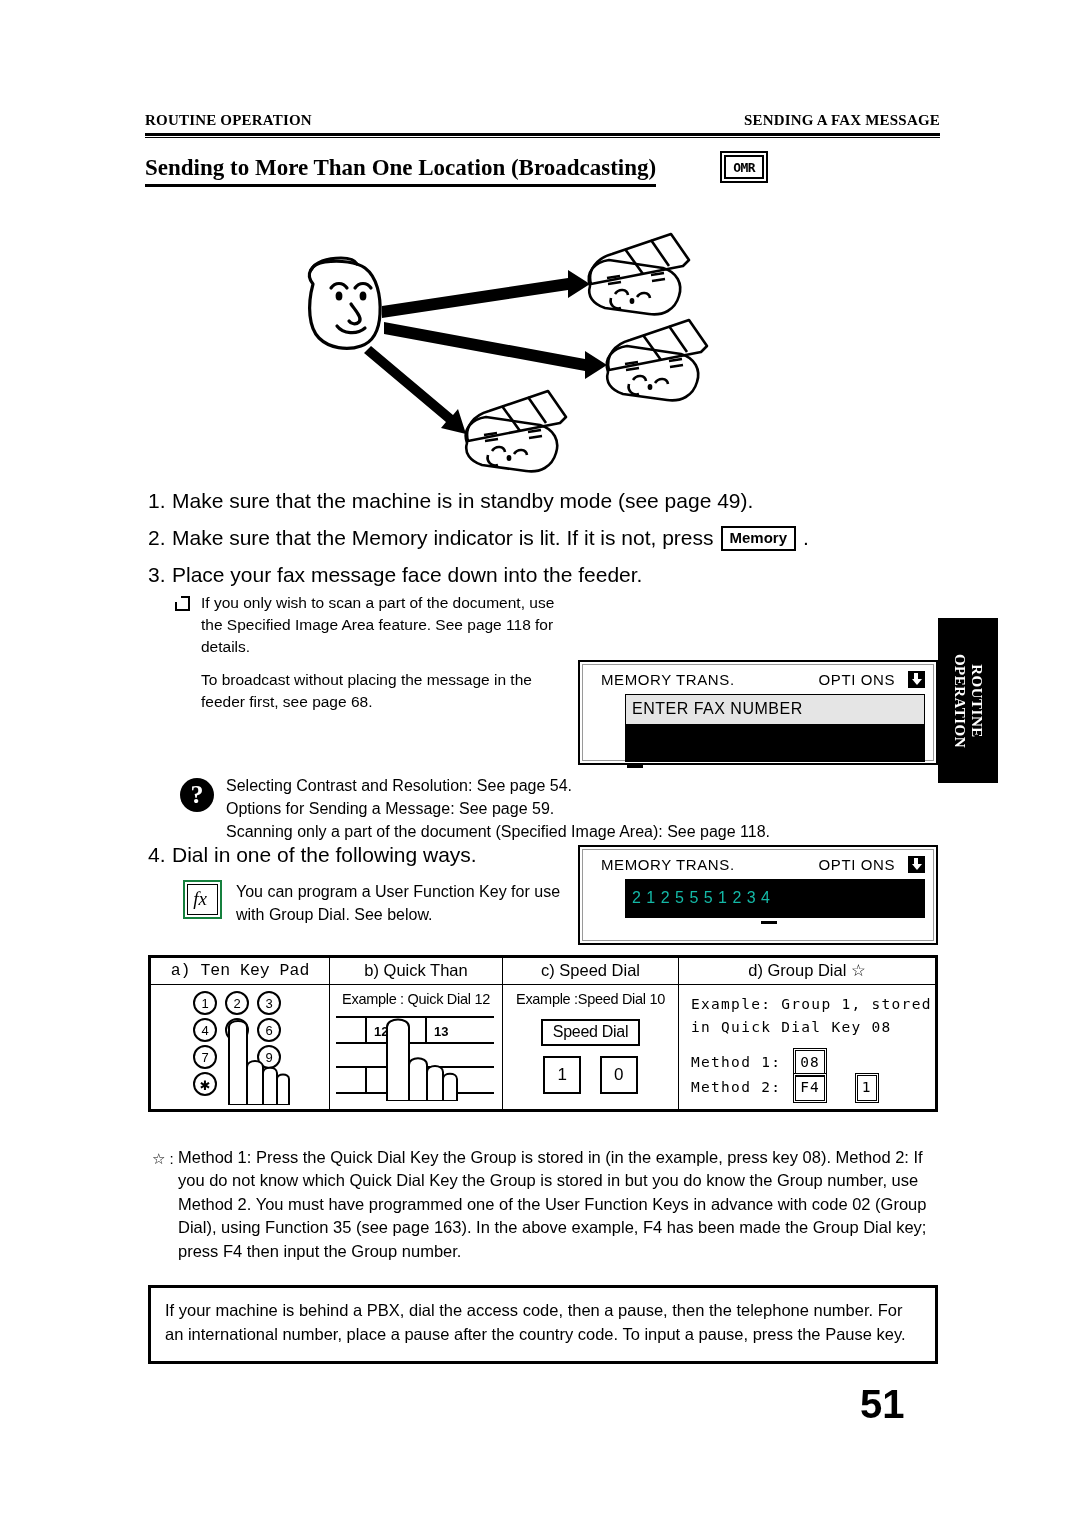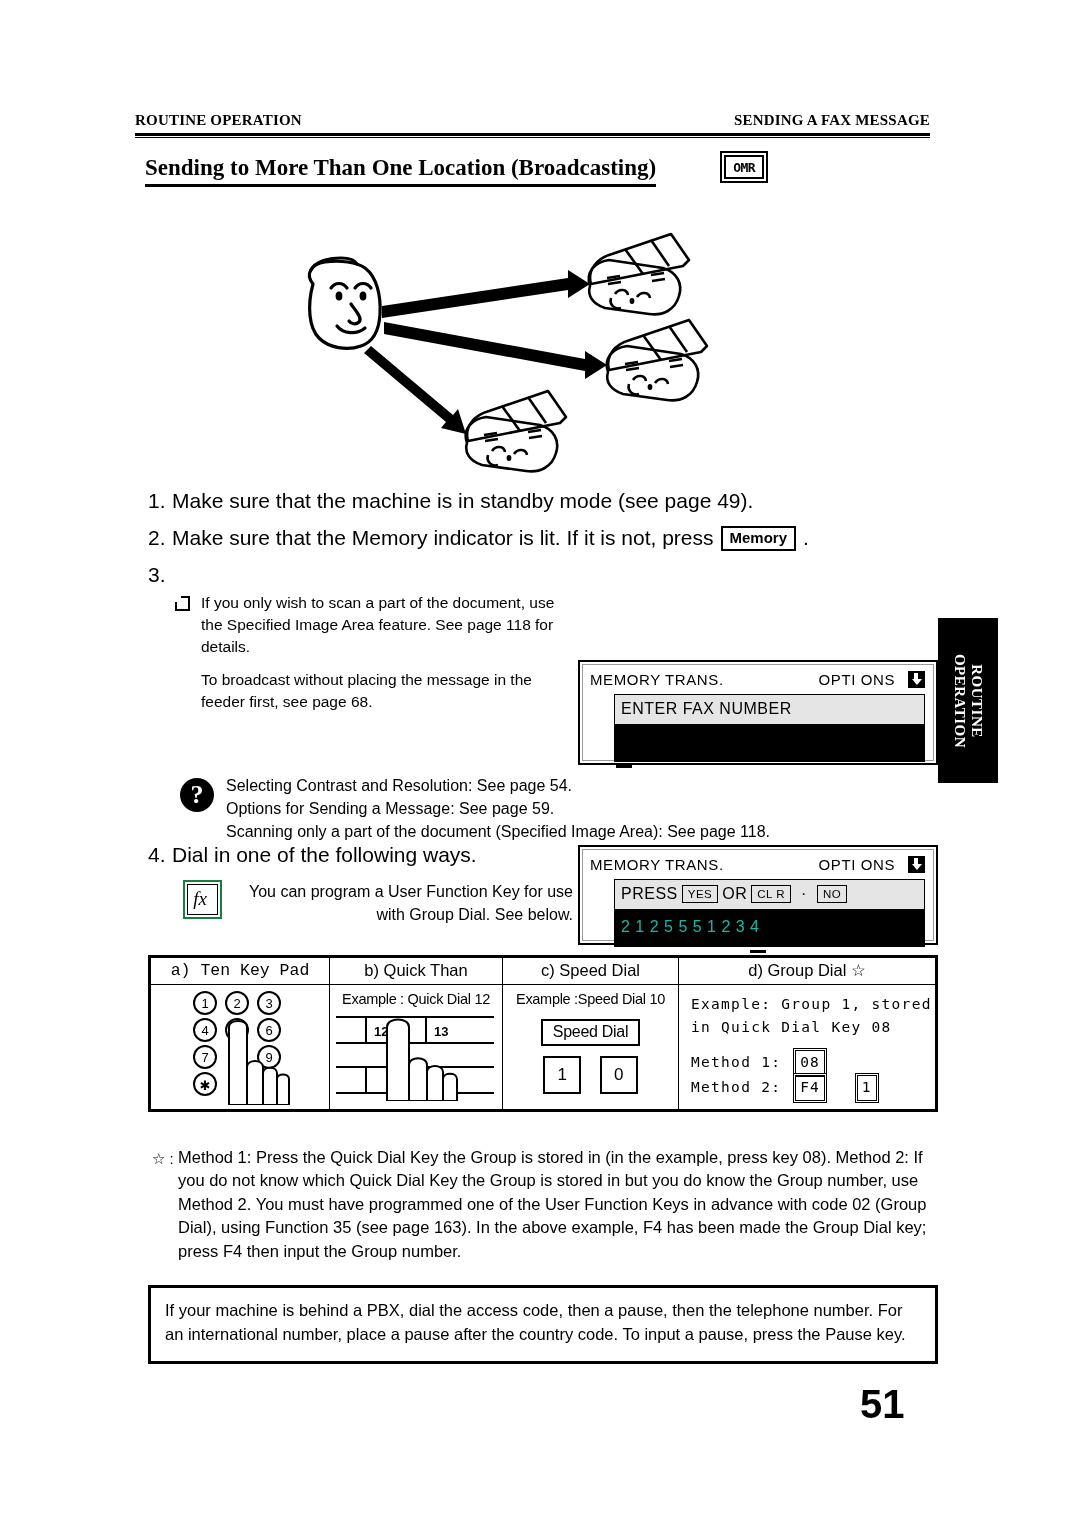--- a/index.html
+++ b/index.html
@@ -12,21 +12,21 @@
     height: 1528px;
     position: relative;
     font-family: "Liberation Sans", sans-serif;
     color: #000000;
     overflow: hidden;
   }
 
   
   .page-header {
     position: absolute;
-    left: 135px;
+    left: 145px;
     top: 112px;
     width: 795px;
     display: flex;
     justify-content: space-between;
     align-items: flex-end;
     font-family: "Liberation Serif", serif;
     font-weight: bold;
     font-size: 15px;
     letter-spacing: .2px;
   }
@@ -146,21 +146,21 @@
     background: #fff;
   }
   .note-p { margin: 0 0 11px 0; }
 
   
   .lcd {
     position: absolute;
     background: #fff;
     border: 2px solid #000;
     box-shadow: inset 0 0 0 2px #fff, inset 0 0 0 3px #9a9a9a;
-    padding: 9px 11px 11px 10px;
+    padding: 9px 11px 11px 21px;
     box-sizing: border-box;
     font-family: "Liberation Sans", sans-serif;
   }
   .lcd-top {
     display: flex;
     align-items: center;
     font-size: 15px;
     letter-spacing: .6px;
     margin-bottom: 6px;
   }
@@ -306,21 +306,21 @@
     border: 2px solid #15803d;
     box-shadow: inset 0 0 0 2px #fff, inset 0 0 0 3px #000;
     margin-right: 14px;
     position: relative;
     font-family: "Liberation Serif", serif;
     font-style: italic;
     font-size: 21px;
     line-height: 33px;
     text-align: center;
   }
-  .fx-text { font-size: 16px; line-height: 1.42; padding-top: 1px; text-align: right; }
+  .fx-text { font-size: 16px; line-height: 1.42; padding-top: 1px; }
 
   
   .dial-table {
     position: absolute;
     left: 148px;
     top: 955px;
     width: 790px;
     border: 2px solid #000;
     box-sizing: border-box;
     background: #fff;
@@ -502,20 +502,21 @@
     <span class="txt">Make sure that the machine is in standby mode (see page 49).</span>
   </div>
   <div class="step">
     <span class="num">2.</span>
     <span class="txt">
       <span>Make sure that the Memory indicator is lit. If it is not, press</span><span class="inline-key">Memory</span><span>.</span>
     </span>
   </div>
   <div class="step">
     <span class="num">3.</span>
+    <span class="txt">Place your fax message face down into the feeder.</span>
   </div>
 </div>
 
 <div class="note-block">
   <div class="note-row">
     <div class="note-bullet"><span class="note-sq"></span></div>
     <div>
       <p class="note-p">If you only wish to scan a part of the document, use the Specified Image Area feature. See page 118 for details.</p>
       <p class="note-p">To broadcast without placing the message in the feeder first, see page 68.</p>
     </div>
@@ -567,28 +568,20 @@
 </div>
 
 <div class="lcd" style="left:578px; top:845px; width:360px; height:100px;">
   <div class="lcd-top">
     <span>MEMORY TRANS.</span>
     <span class="spacer"></span>
     <span>OPTI ONS</span>
     <span class="lcd-arrow"></span>
   </div>
   <div class="lcd-screen">
-    <div class="lcd-line1">
-      <span>PRESS</span>
-      <span class="lcd-minikey">YES</span>
-      <span>OR</span>
-      <span class="lcd-minikey">CL R</span>
-      <span style="margin:0 6px">·</span>
-      <span class="lcd-minikey">NO</span>
-    </div>
     <div class="lcd-line2">2 1 2 5 5 5 1 2 3 4</div>
   </div>
   <div class="lcd-cursor centered"></div>
 </div>
 
 <div class="dial-table">
   <table>
     <thead>
       <tr>
         <th class="col-a">a) Ten Key Pad</th>

